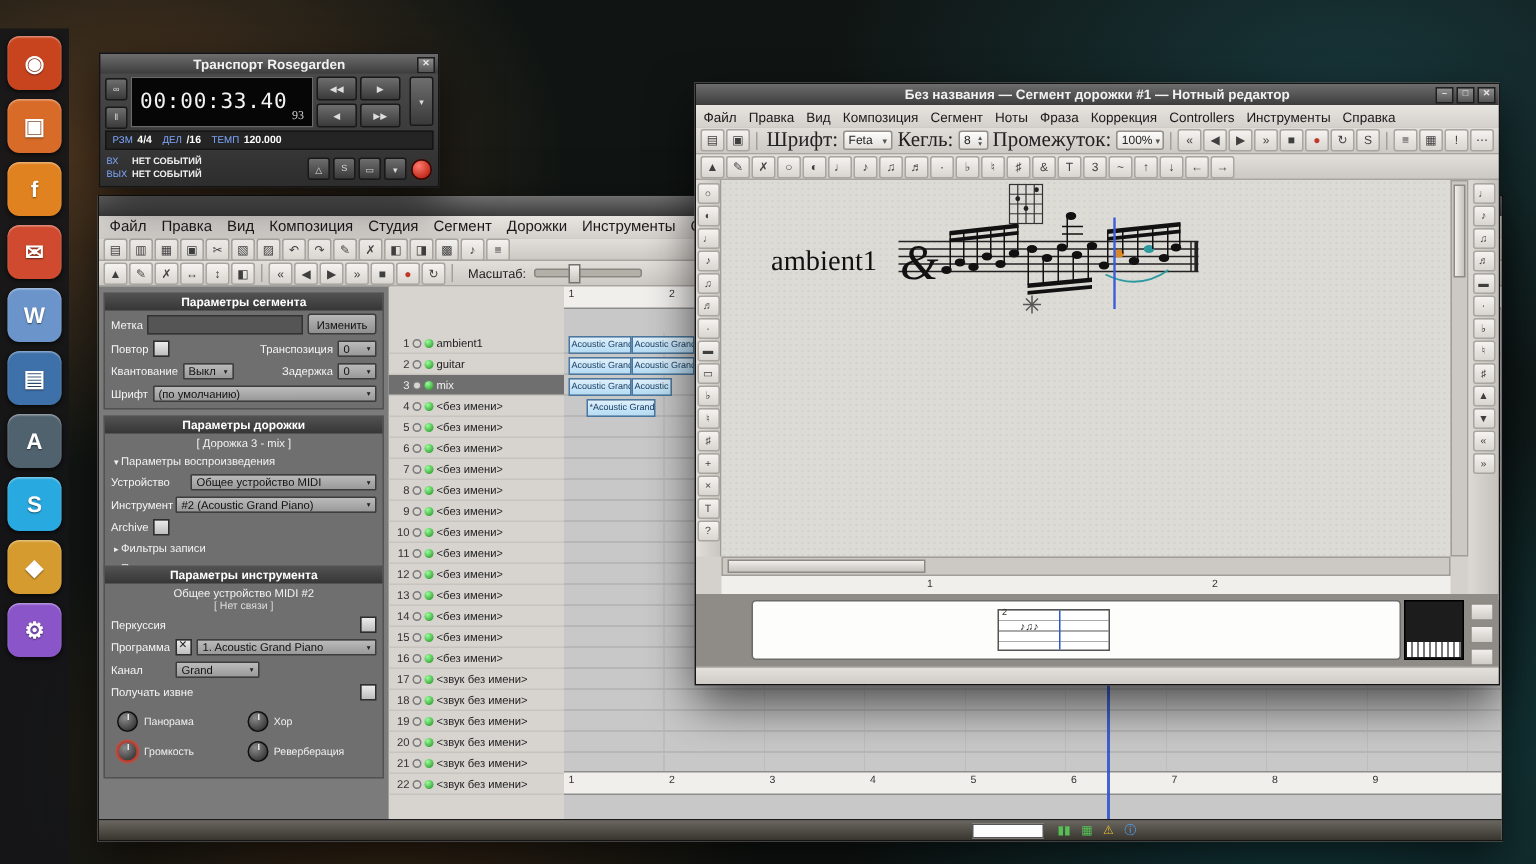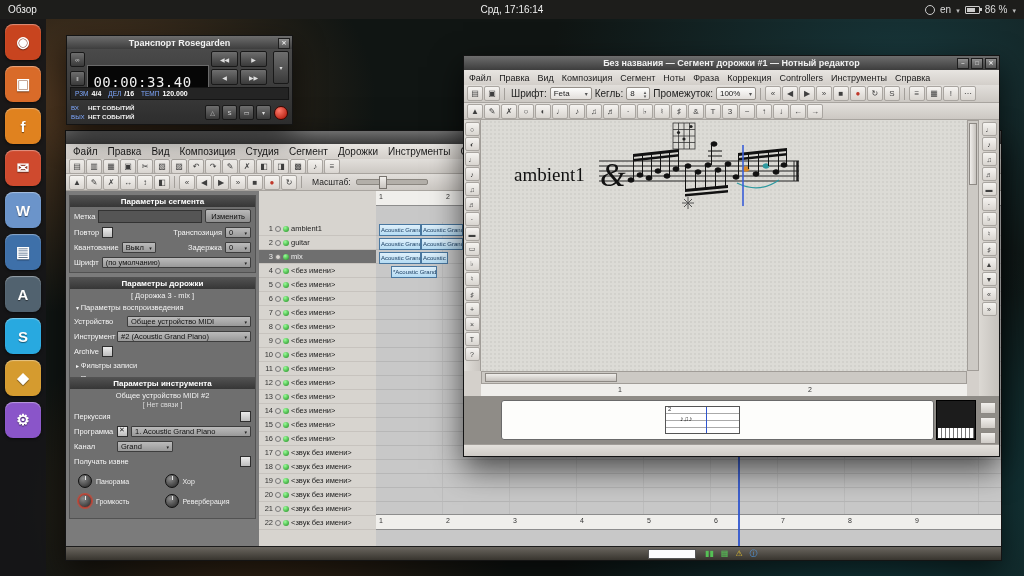--- a/index.html
+++ b/index.html
@@ -47,35 +47,35 @@
   .menubar{position:absolute;left:0;right:0;display:flex;align-items:center;
     background:linear-gradient(#e8e5e1,#d3cfca);border-bottom:1px solid #a8a49f;color:#1a1a1a;}
   .menu-item{padding:1px 5px;}
   .toolbar{position:absolute;left:0;right:0;display:flex;align-items:center;gap:1px;
     background:linear-gradient(#e2dfdb,#ccc8c3);border-bottom:1px solid #a8a49f;padding:0 3px;box-sizing:border-box;}
   .grp{display:flex;align-items:center;gap:1px;}
   .tbtn{flex:0 0 auto;width:14px;height:13px;border:1px solid #a9a5a0;border-radius:2px;
     background:linear-gradient(#f5f3f0,#d9d5d0);color:var(--c,#3f3f3f);font-size:8px;
     display:flex;align-items:center;justify-content:center;overflow:hidden;}
   .sep{width:1px;height:12px;background:#a39f9a;margin:0 3px;flex:0 0 auto;}
-  .lbl{font-size:10px;color:#222;margin:0 2px;white-space:nowrap;}
+  .lbl{font-size:14px;color:#222;margin:0 2px;white-space:nowrap;font-family:Liberation Serif, serif;}
   .combo{height:13px;background:linear-gradient(#fdfdfc,#e2dfdb);border:1px solid #948f89;border-radius:2px;
     font-size:8px;color:#222;display:flex;align-items:center;padding:0 3px;box-sizing:border-box;white-space:nowrap;overflow:hidden;}
   .combo::after{content:"▾";font-size:6px;color:#555;margin-left:auto;padding-left:2px;}
   .combo.spin::after{content:"▴\A▾";white-space:pre;font-size:5px;line-height:4px;color:#555;}
   .slider{width:70px;height:4px;background:#b3afa9;border:1px solid #8a8680;border-radius:2px;position:relative;margin-left:4px;}
   .slider .thumb{position:absolute;left:22px;top:-4px;width:6px;height:11px;background:linear-gradient(#f2f0ed,#c9c5c0);border:1px solid #77736e;}
 
   
   .transport{left:66px;top:35px;width:225px;height:88px;background:#383838;z-index:30;}
   .t-body{position:absolute;left:0;right:0;top:13px;bottom:0;background:linear-gradient(#4a4a4a,#2d2d2d);}
   .dkbtn{background:linear-gradient(#6e6e6e,#3a3a3a);border:1px solid #191919;color:#ddd;
     font-size:6px;width:13px;height:13px;display:flex;align-items:center;justify-content:center;border-radius:2px;flex:0 0 auto;}
   .t-side{position:absolute;left:3px;top:3px;display:flex;flex-direction:column;gap:4px;}
-  .lcd{position:absolute;left:20px;top:16px;width:120px;height:32px;background:#060606;border:1px solid #6a6a6a;
+  .lcd{position:absolute;left:20px;top:2px;width:120px;height:32px;background:#060606;border:1px solid #6a6a6a;
     color:#f2f2f2;font-family:"DejaVu Sans Mono",monospace;display:flex;align-items:center;justify-content:center;gap:3px;}
   .lcd-main{font-size:14px;letter-spacing:.5px;}
   .lcd-frames{font-size:8px;color:#cfcfcf;align-self:flex-start;margin-top:20px;font-family:Liberation Serif, serif;}
   .t-nav{position:absolute;left:144px;top:2px;width:56px;display:grid;grid-template-columns:1fr 1fr;gap:2px;}
   .t-nav .dkbtn{width:auto;height:14px;}
   .t-tall{position:absolute;right:3px;top:2px;width:14px;height:31px;}
   .t-fields{position:absolute;left:3px;right:3px;top:38px;height:13px;display:flex;align-items:center;gap:7px;
     background:#242424;border:1px solid #141414;padding:0 4px;box-sizing:border-box;}
   .t-field{display:flex;align-items:baseline;gap:3px;}
   .t-fl{color:#7fa8ff;font-size:6.5px;}
@@ -189,32 +189,20 @@
     background:repeating-linear-gradient(90deg,#fff 0 3px,#777 3px 4px);}
   .pan-btns{position:absolute;left:516px;top:6px;display:flex;flex-direction:column;gap:3px;}
   .pbn{width:14px;height:10px;background:linear-gradient(#f2f0ed,#cfcbc6);border:1px solid #8d8984;}
   .n-status{position:absolute;left:0;right:0;bottom:0;height:11px;background:linear-gradient(#e4e1dc,#cfcbc6);border-top:1px solid #a19d98;}
 </style>
 </head>
 <body>
 
 <div id="screen">
 
-  <div class="toppanel">
-    <span class="tp-left">Обзор</span>
-    <span class="tp-clock">Срд, 17:16:14</span>
-    <span class="tp-right">
-      <span class="tp-dot"></span>
-      <span>en</span>
-      <span class="chev"></span>
-      <span class="batt"></span>
-      <span>86 %</span>
-      <span class="chev"></span>
-    </span>
-  </div>
 
   <div class="dock">
 
   <div class="dock-item" style="--c: #c8441f;">
       <span class="dock-glyph">◉</span>
     </div>
       <div class="dock-item" style="--c: #d96b29;">
       <span class="dock-glyph">▣</span>
     </div>
       <div class="dock-item" style="--c: #e0821f;">

